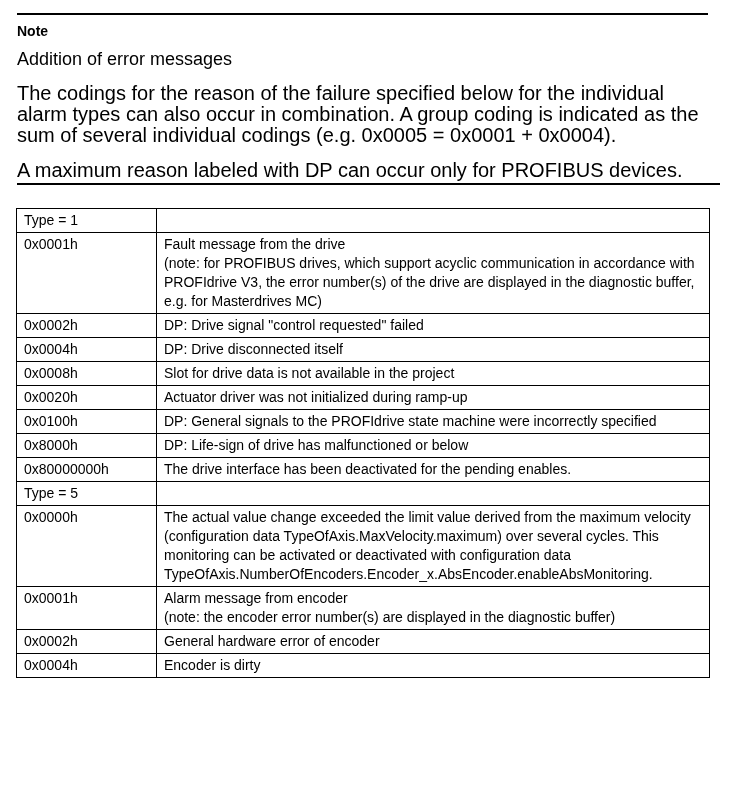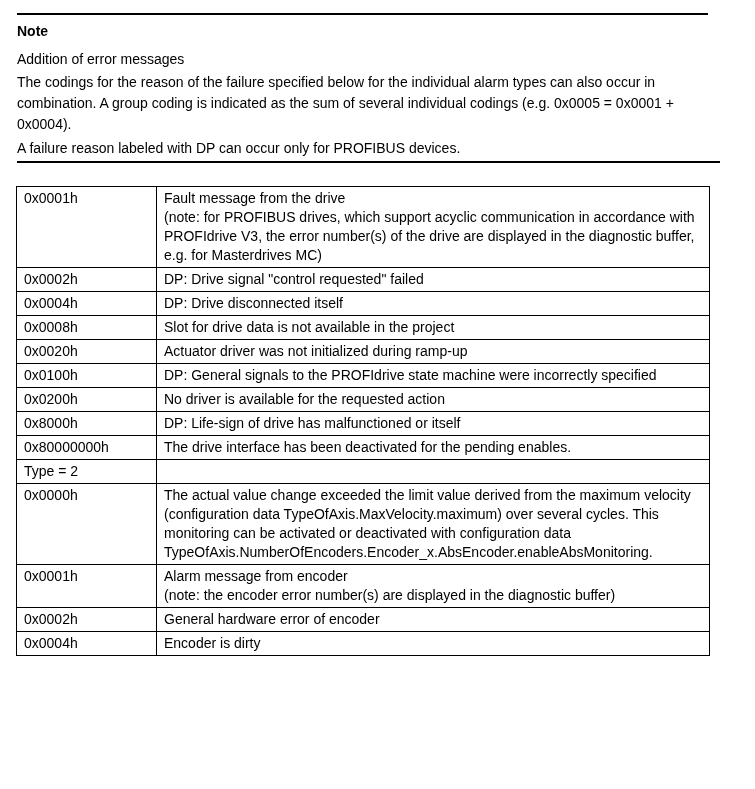--- a/index.html
+++ b/index.html
@@ -31,28 +31,28 @@
     width: 703px;
     margin: 2px 0 0 1px;
   }
   .note-title {
     font-size: 14px;
     line-height: 20px;
     font-weight: bold;
     margin: 6px 0 0 1px;
   }
   .note-subtitle {
-    font-size: 14px;
+    font-size: 18px;
     line-height: 20px;
     margin: 8px 16px 0 1px;
   }
   .note-para {
-    font-size: 14px;
+    font-size: 20px;
     line-height: 21px;
-    margin: 3px 0 0 1px;
+    margin: 14px 0 0 1px;
     width: 694px;
   }
   table.codes {
     border-collapse: collapse;
     table-layout: fixed;
     width: 693px;
     margin-top: 23px;
   }
   table.codes td {
     border: 1.5px solid #000000;
@@ -72,30 +72,34 @@
 <div class="page">
 
   <div class="rule rule-top"></div>
 
   <div class="note-title">Note</div>
 
   <div class="note-subtitle">Addition of error messages</div>
 
   <p class="note-para">The codings for the reason of the failure specified below for the individual alarm types can also occur in combination. A group coding is indicated as the sum of several individual codings (e.g. 0x0005 = 0x0001 + 0x0004).</p>
 
-  <p class="note-para">A failure reason labeled with DP can occur only for PROFIBUS devices.</p>
+  <p class="note-para">A maximum reason labeled with DP can occur only for PROFIBUS devices.</p>
 
   <div class="rule rule-bottom"></div>
 
   <table class="codes">
     <colgroup>
       <col class="c1">
       <col class="c2">
     </colgroup>
     <tbody id="codes-body">
+        <tr>
+          <td class="code">Type = 1</td>
+          <td class="desc"></td>
+        </tr>
         <tr>
           <td class="code">0x0001h</td>
           <td class="desc">Fault message from the drive
 (note: for PROFIBUS drives, which support acyclic communication in accordance with PROFIdrive V3, the error number(s) of the drive are displayed in the diagnostic buffer, e.g. for Masterdrives MC)</td>
         </tr>
         <tr>
           <td class="code">0x0002h</td>
           <td class="desc">DP: Drive signal "control requested" failed</td>
         </tr>
         <tr>
@@ -108,33 +112,29 @@
         </tr>
         <tr>
           <td class="code">0x0020h</td>
           <td class="desc">Actuator driver was not initialized during ramp-up</td>
         </tr>
         <tr>
           <td class="code">0x0100h</td>
           <td class="desc">DP: General signals to the PROFIdrive state machine were incorrectly specified</td>
         </tr>
         <tr>
-          <td class="code">0x0200h</td>
-          <td class="desc">No driver is available for the requested action</td>
-        </tr>
-        <tr>
           <td class="code">0x8000h</td>
-          <td class="desc">DP: Life-sign of drive has malfunctioned or itself</td>
+          <td class="desc">DP: Life-sign of drive has malfunctioned or below</td>
         </tr>
         <tr>
           <td class="code">0x80000000h</td>
           <td class="desc">The drive interface has been deactivated for the pending enables.</td>
         </tr>
         <tr>
-          <td class="code">Type = 2</td>
+          <td class="code">Type = 5</td>
           <td class="desc"></td>
         </tr>
         <tr>
           <td class="code">0x0000h</td>
           <td class="desc">The actual value change exceeded the limit value derived from the maximum velocity (configuration data TypeOfAxis.MaxVelocity.maximum) over several cycles. This monitoring can be activated or deactivated with configuration data TypeOfAxis.NumberOfEncoders.Encoder_x.AbsEncoder.enableAbsMonitoring.</td>
         </tr>
         <tr>
           <td class="code">0x0001h</td>
           <td class="desc">Alarm message from encoder
 (note: the encoder error number(s) are displayed in the diagnostic buffer)</td>

